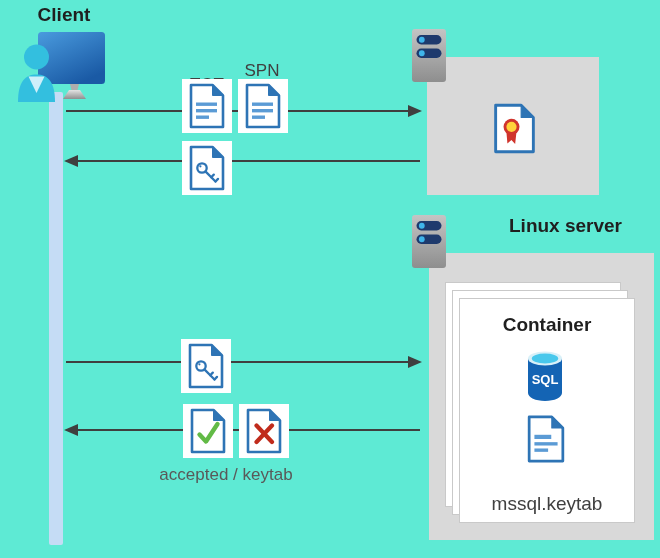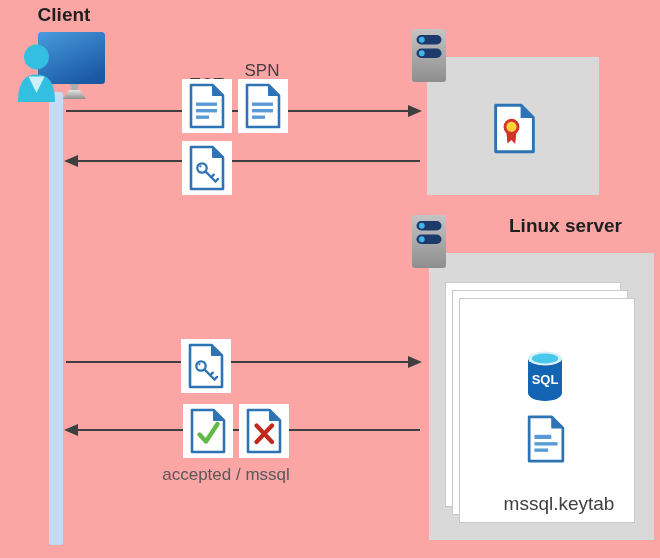--- a/index.html
+++ b/index.html
@@ -1,17 +1,17 @@
 <!DOCTYPE html>
 <html style="--arrow: #3f3f3f; --lifeline: #c5dcf5; --panel: #d9d9d9; --doc-blue: #2e74b5; --doc-line: #5b9bd5; --green: #62ba46; --red: #c02b1c; --cert-red: #d0342c; --cert-yellow: #ffd23b; --sql-body: #1464b4; --sql-top: #49c8ec; --sql-rim: #d8f0f8; --pill: #1e3a6d; --dot: #3fb5ea; --person: #33bfdf; --person-neck: #cfeffa; --heading: #1f1f1f; --subtext: #404040; --muted: #595959;"><head>
 <meta charset="utf-8">
 <style>
   html,body{margin:0;padding:0;background:#fff;}
   .canvas{
-    position:relative;width:660px;height:558px;background:#fca5a5;overflow:hidden;
+    position:relative;width:660px;height:558px;background:#5eead4;overflow:hidden;
     font-family:"Liberation Sans", sans-serif;
   }
   .abs{position:absolute;}
   .hdr{font-weight:700;font-size:19px;line-height:24px;color:var(--heading,#1f1f1f);}
   .sub{font-weight:400;font-size:17px;color:var(--subtext,#404040);margin-top:20px;}
   .muted{font-weight:400;font-size:17px;color:var(--muted,#595959);}
   .center{text-align:center;}
   .panel{background:var(--panel,#d9d9d9);}
   .lifeline{background:var(--lifeline,#c5dcf5);border-radius:2px;}
   .aline{height:2px;background:var(--arrow,#3f3f3f);}
@@ -85,34 +85,35 @@
     <rect x="5.5" y="7" width="25" height="9.5" rx="4.75" fill="var(--pill,#1e3a6d)"></rect>
     <circle cx="10.8" cy="11.75" r="2.9" fill="var(--dot,#3fb5ea)"></circle>
     <rect x="5.5" y="20.5" width="25" height="9.5" rx="4.75" fill="var(--pill,#1e3a6d)"></rect>
     <circle cx="10.8" cy="25.25" r="2.9" fill="var(--dot,#3fb5ea)"></circle>
   </svg>
   <div class="abs hdr z2" style="left:461px;top:214px;width:190px;margin-left:48px;">Linux server</div>
 
   <div class="abs page-sheet z1" style="left:445px;top:282px;"></div>
   <div class="abs page-sheet z1" style="left:452px;top:290px;"></div>
   <div class="abs page-sheet z1" style="left:459px;top:298px;"></div>
+  <div class="abs hdr center z2" style="left:459px;top:313px;width:176px;">Container</div>
   <svg class="abs z2" style="left:525px;top:350px;" width="40" height="52" viewBox="0 0 40 52">
     <path d="M3 8.5 V43 C3 47.4 10.6 51 20 51 C29.4 51 37 47.4 37 43 V8.5 Z" fill="var(--sql-body,#1464b4)"></path>
     <ellipse cx="20" cy="8.5" rx="17" ry="7" fill="var(--sql-rim,#d8f0f8)"></ellipse>
     <ellipse cx="20" cy="8.5" rx="13.2" ry="5" fill="var(--sql-top,#49c8ec)"></ellipse>
     <text x="20" y="34" text-anchor="middle" class="sqltext">SQL</text>
   </svg>
   <svg class="abs doc z2" style="left:526px;top:414px;" width="40" height="50" viewBox="0 0 38 46">
     <path class="pg" d="M3 2 H24.5 L35 12.5 V44 H3 Z"></path>
     <path class="fold" d="M24.5 2 V12.5 H35 Z"></path>
     <rect class="tline" x="8" y="19" width="16" height="4"></rect>
     <rect class="tline" x="8" y="26" width="22" height="3.2"></rect>
     <rect class="tline" x="8" y="32" width="13" height="3.2"></rect>
   </svg>
-  <div class="abs sub center z2" style="left:471px;top:473px;width:176px;font-size:19px;">mssql.keytab</div>
+  <div class="abs sub center z2" style="left:459px;top:473px;width:176px;font-size:19px;">mssql.keytab</div>
 
   <div class="abs aline z1" style="left:66px;top:110px;width:343px;"></div>
   <div class="abs ah right z1" style="left:408px;top:105px;"></div>
   <div class="abs sub center z2" style="left:182px;top:55px;width:50px;">TGT</div>
   <div class="abs sub center z2" style="left:237px;top:41px;width:50px;">SPN</div>
   <div class="abs doccard" style="left:182px;top:79px;">
     <svg class="doc" width="38" height="46" viewBox="0 0 38 46">
       <path class="pg" d="M3 2 H24.5 L35 12.5 V44 H3 Z"></path>
       <path class="fold" d="M24.5 2 V12.5 H35 Z"></path>
       <rect class="tline" x="8" y="19.5" width="21" height="3.4"></rect>
@@ -174,15 +175,15 @@
   <div class="abs doccard" style="left:239px;top:404px;">
     <svg class="doc" width="38" height="46" viewBox="0 0 38 46">
       <path class="pg" d="M3 2 H24.5 L35 12.5 V44 H3 Z"></path>
       <path class="fold" d="M24.5 2 V12.5 H35 Z"></path>
       <g class="xg">
           <path d="M11.5 17.5 L27 34"></path>
           <path d="M27 17.5 L11.5 34"></path>
         </g>
     </svg>
   </div>
-  <div class="abs muted center z2" style="left:131px;top:465px;width:190px;">accepted / mssql</div>
+  <div class="abs muted center z2" style="left:131px;top:465px;width:190px;">accepted / keytab</div>
 
 </div>
 
 </body></html>

